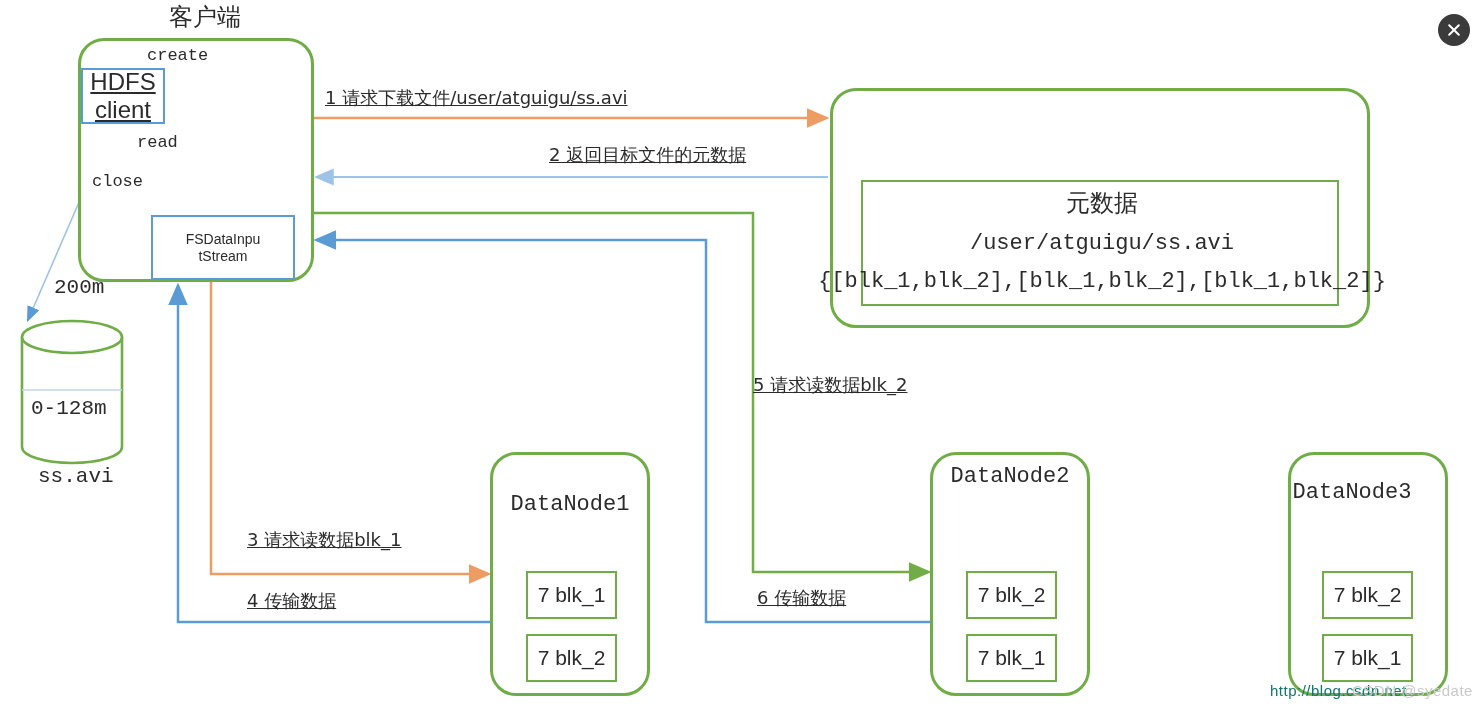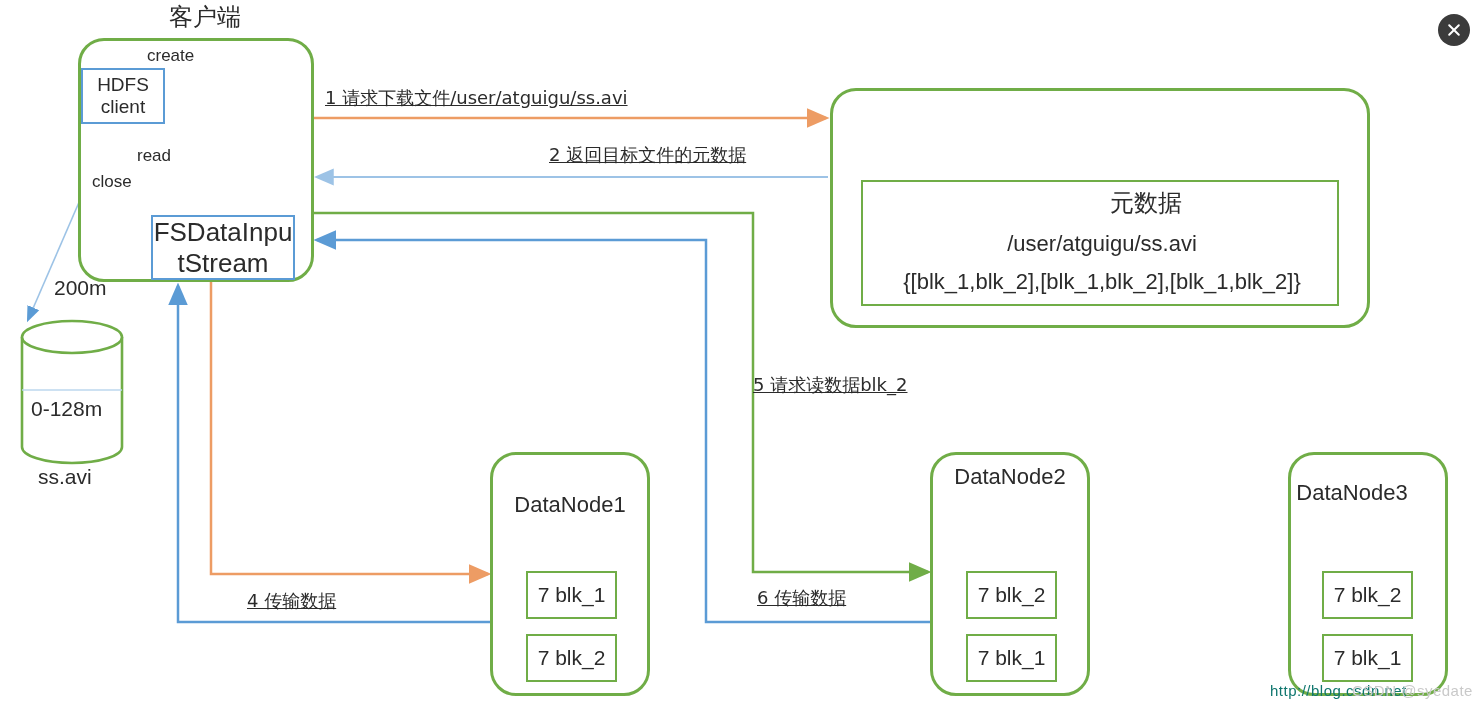--- a/index.html
+++ b/index.html
@@ -45,20 +45,21 @@
   
   .blue-rect {
     border: 2px solid #5B9BD5;
     background: #ffffff;
     box-sizing: border-box;
   }
   .label {
     position: absolute;
     white-space: pre;
     color: #2b2b2b;
+    font-family: Liberation Mono, monospace;
   }
   .center-text {
     display: flex;
     align-items: center;
     justify-content: center;
     text-align: center;
     line-height: 1.18;
   }
   .title-cn {
     font-size: 24px;
@@ -74,36 +75,36 @@
   }
   .node-title {
     font-size: 22px;
   }
   .blk-text {
     font-size: 21px;
   }
   .meta-cn {
     font-size: 24px;
     font-family: "DejaVu Serif", "Liberation Serif", serif;
-    padding-left: 44px;
   }
   .meta-path {
     font-size: 22px;
   }
   .meta-blocks {
     font-size: 22px;
   }
   .dfs-text {
     font-size: 23px;
   }
   .fsd-text {
-    font-size: 26px;
+    font-size: 14px;
   }
   .hdfs-text {
-    font-size: 19px;
+    font-size: 24px;
+    text-decoration: underline;
   }
   .cyl-text {
     font-size: 21px;
   }
   
   .close-btn {
     position: absolute;
     right: 4px;
     top: 14px;
     width: 32px;
@@ -174,21 +175,21 @@
       <ellipse cx="72" cy="337" rx="50" ry="16" stroke="#70AD47" stroke-width="2.6" fill="#ffffff"></ellipse>
       <path d="M22,390 L122,390" stroke="#BDD7EE" stroke-width="1.6" fill="none"></path>
     </g>
   </svg>
 
   <div class="node green-round" style="left:78px; top:38px; width:236px; height:244px;"></div>
 
   <div class="label center-text title-cn" style="left:130px; top:0px; width:150px; height:34px;">客户端</div>
 
   <div class="label small-label" style="left:147px; top:46px;">create</div>
-  <div class="label small-label" style="left:137px; top:146px;">read</div>
+  <div class="label small-label" style="left:137px; top:133px;">read</div>
   <div class="label small-label" style="left:92px; top:172px;">close</div>
 
   <div class="node blue-rect center-text hdfs-text" style="left:81px; top:68px; width:84px; height:56px;">
     <span style="white-space:pre-line;">HDFS
 client</span>
   </div>
 
 
   <div class="node blue-rect center-text fsd-text" style="left:151px; top:215px; width:144px; height:65px;">
     <span style="white-space:pre-line;">FSDataInpu
@@ -202,20 +203,21 @@
   <div class="node green-round" style="left:830px; top:88px; width:540px; height:240px;"></div>
 
   <div class="node green-rect" style="left:861px; top:180px; width:478px; height:126px;">
     <div class="label center-text meta-cn" style="left:0; top:6px; width:478px; height:30px; position:absolute;">元数据</div>
     <div class="label center-text meta-path" style="left:0; top:48px; width:478px; height:28px; position:absolute;">/user/atguigu/ss.avi</div>
     <div class="label center-text meta-blocks" style="left:0; top:86px; width:478px; height:28px; position:absolute;text-align:center;">{[blk_1,blk_2],[blk_1,blk_2],[blk_1,blk_2]}</div>
   </div>
 
   <div class="label step-label" style="left:325px; top:86px;">1 请求下载文件/user/atguigu/ss.avi</div>
   <div class="label step-label" style="left:549px; top:143px;">2 返回目标文件的元数据</div>
+  <div class="label step-label" style="left:247px; top:528px;">3 请求读数据blk_1</div>
   <div class="label step-label" style="left:247px; top:589px;">4 传输数据</div>
   <div class="label step-label" style="left:753px; top:373px;">5 请求读数据blk_2</div>
   <div class="label step-label" style="left:757px; top:586px;">6 传输数据</div>
 
   <div class="node green-round" style="left:490px; top:452px; width:160px; height:244px;"></div>
   <div class="label center-text node-title" style="left:490px; top:464px; width:160px; height:26px;margin-top:28px;">DataNode1</div>
   <div class="node green-rect center-text blk-text" style="left:526px; top:571px; width:91px; height:48px;">
     <span>7 blk_1</span>
   </div>
   <div class="node green-rect center-text blk-text" style="left:526px; top:634px; width:91px; height:48px;">

